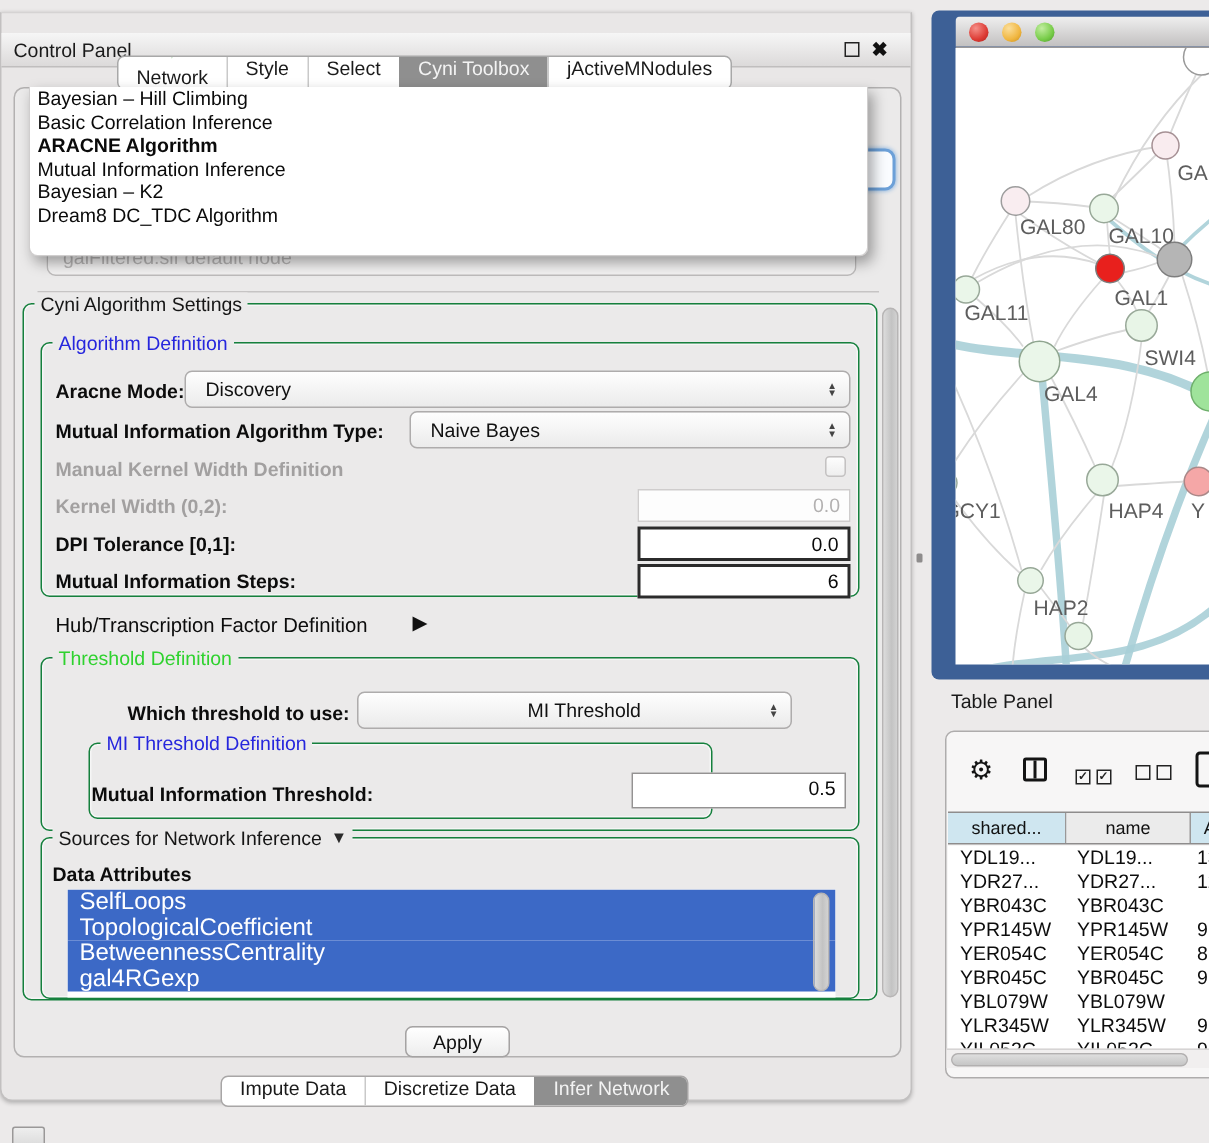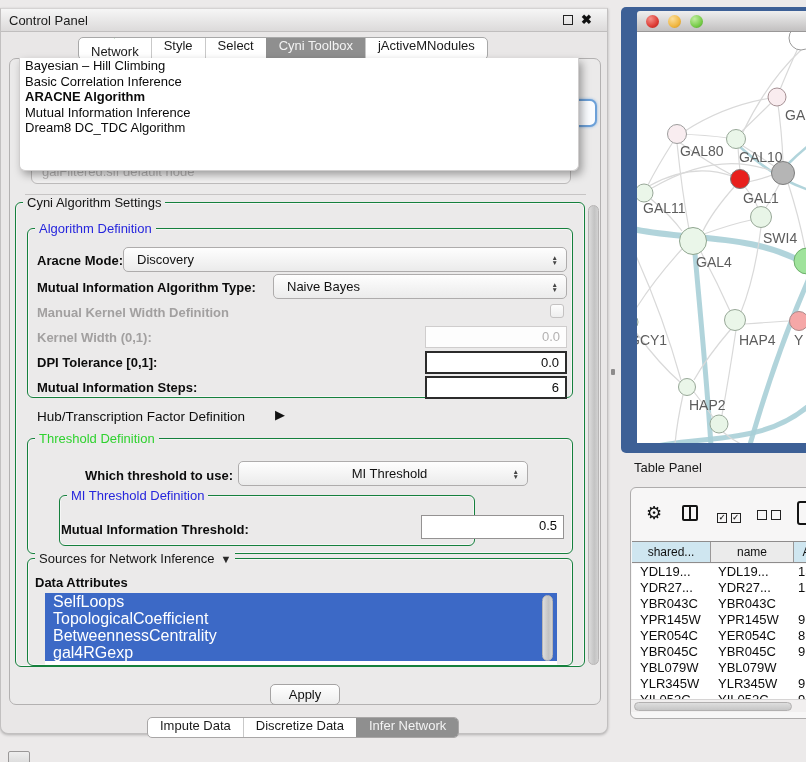--- a/index.html
+++ b/index.html
@@ -4,21 +4,21 @@
 <style>
   * { margin:0; padding:0; box-sizing:border-box; }
   body { font-family:"Liberation Sans", sans-serif; }
   #root { position:relative; width:806px; height:762px; background:#eceaea; overflow:hidden; font-size:13px; color:#111; }
   .abs { position:absolute; }
 
   
   #control-window { left:0; top:8px; width:608px; height:726px; background:#e9e7e7;
     border:1px solid #c2c0c0; border-top:1px solid #d5d3d3; border-radius:0 0 8px 8px;
     box-shadow:0 1px 3px rgba(0,0,0,.25); }
-  #titlebar { left:0; top:0; width:100%; height:23px; background:linear-gradient(#f6f6f6,#dcdada);
+  #titlebar { left:0; top:13px; width:100%; height:23px; background:linear-gradient(#f6f6f6,#dcdada);
     border-bottom:1px solid #c0bebe; }
   #titlebar .title { position:absolute; left:8px; top:4px; font-size:13px; color:#1a1a1a; }
   .float-btn { position:absolute; left:562px; top:6px; width:10px; height:10px; border:1.6px solid #222; }
   .close-btn { position:absolute; left:580px; top:3px; font-size:13px; font-weight:bold; color:#111; }
 
   
   #tabstrip { left:77px; top:28px; height:23px; display:flex; background:#fff;
     border:1px solid #a8a8a8; border-radius:5px; overflow:hidden; }
   .tab { display:flex; align-items:center; gap:5px; padding:0 12px; font-size:13px; color:#1a1a1a; border-left:1px solid #c9c9c9;flex-direction:column; }
   .tab:first-child { border-left:none; }
@@ -151,20 +151,21 @@
     <div class="abs" id="ghost-combo">
       <div class="box">galFiltered.sif default node</div>
     </div>
     <div class="abs" style="left:24px; top:185px; width:561px; height:1px; background:#c6c4c4;"></div>
 
     <div class="abs" id="algo-popup">
       <div class="item">Bayesian – Hill Climbing</div>
       <div class="item">Basic Correlation Inference</div>
       <div class="item sel">ARACNE Algorithm</div>
       <div class="item">Mutual Information Inference</div>
+      <div class="item">Bayesian – K2</div>
       <div class="item">Dream8 DC_TDC Algorithm</div>
     </div>
 
     <div class="abs groupbox" style="left:14px; top:193px; width:570px; height:465px;">
       <span class="gtitle">Cyni Algorithm Settings</span>
     </div>
     <div class="abs vscroll" style="left:587px; top:196px; height:460px;"></div>
 
     <div class="abs groupbox" style="left:26px; top:219px; width:546px; height:170px;">
       <span class="gtitle blue">Algorithm Definition</span>
@@ -184,21 +185,21 @@
       <span>Naive Bayes</span>
       <span class="stepper">
           <span>▲</span>
           <span>▼</span>
         </span>
     </div>
 
     <span class="lbl dis" style="left:36px; top:296px;">Manual Kernel Width Definition</span>
     <span class="checkbox" style="left:549px; top:295px;"></span>
 
-    <span class="lbl dis" style="left:36px; top:321px;">Kernel Width (0,1):</span>
+    <span class="lbl dis" style="left:36px; top:321px;">Kernel Width (0,2):</span>
     <div class="abs field dis" style="left:424px; top:317px; width:142px; height:22px;">0.0</div>
 
     <span class="lbl" style="left:36px; top:346px;">DPI Tolerance [0,1]:</span>
     <div class="abs field strong" style="left:424px; top:342px; width:142px; height:23px;">0.0</div>
 
     <span class="lbl" style="left:36px; top:371px;">Mutual Information Steps:</span>
     <div class="abs field strong" style="left:424px; top:367px; width:142px; height:23px;">6</div>
 
     <span class="lbl" style="left:36px; top:400px; font-weight:normal; font-size:13.5px;">Hub/Transcription Factor Definition</span>
     <span class="abs" style="left:274px; top:398px; font-size:13px; color:#111;">▶</span>

